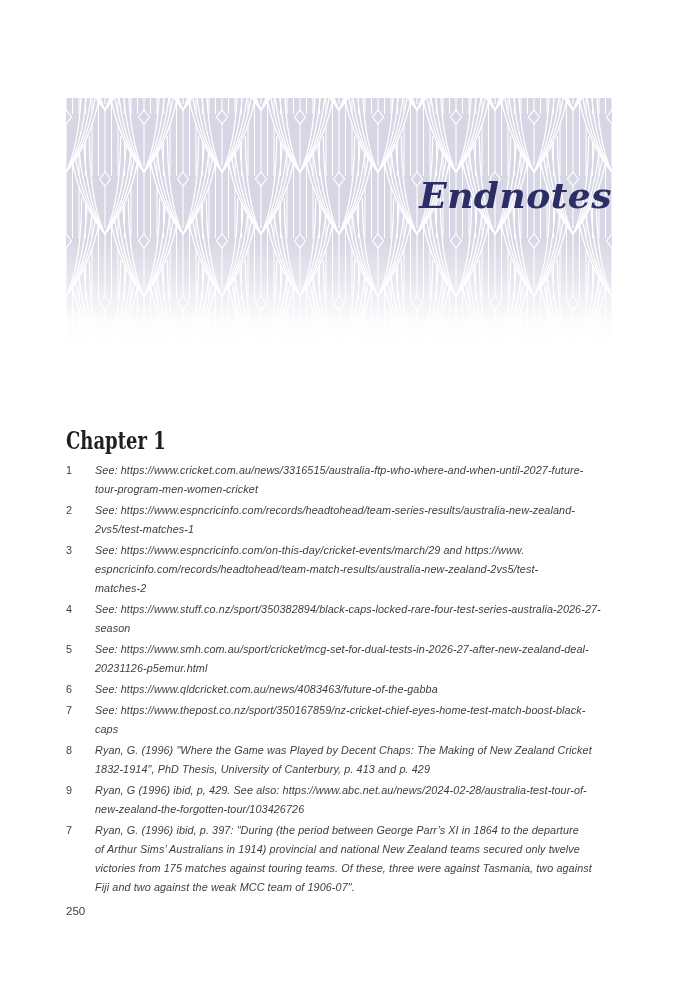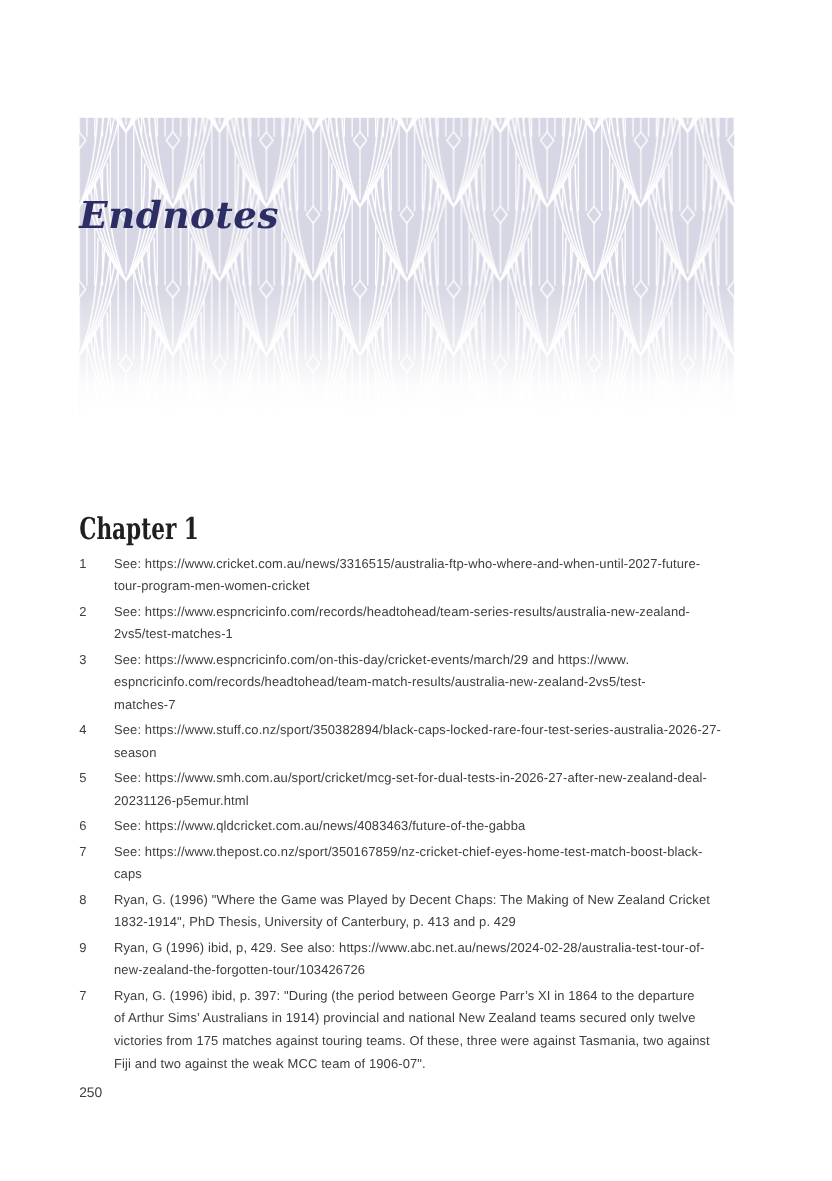--- a/index.html
+++ b/index.html
@@ -12,46 +12,46 @@
   }
   .page { position: absolute; inset: 0; }
 
   
   .banner {
     position: absolute; left: 66px; top: 98px;
     width: 546px; height: 247px;
   }
   .banner svg { position: absolute; left: 0; top: 0; }
   .banner-title {
-    position: absolute; left: 0; right: 0; top: 64px;
-    text-align: left;
+    position: absolute; left: 0; right: 0; top: 76px;
+    text-align: right;
     font-family: "DejaVu Serif", serif;
     font-style: italic; font-weight: bold;
-    font-size: 31px; letter-spacing: 0.5px;
+    font-size: 36px; letter-spacing: 0.5px;
     color: #2b2d64;
   }
 
   
   .chapter {
     position: absolute; left: 66px; top: 426px; margin: 0;
     font-family: "DejaVu Serif", serif;
     font-weight: bold; font-size: 25px; color: #1f1f1f;
     transform: scaleX(0.72); transform-origin: left center;
     white-space: nowrap; letter-spacing: 0px;
   }
 
   
   .notes {
     position: absolute; left: 66px; top: 461px; width: 548px;
     color: #3e3e3e; font-size: 10.8px; line-height: 19px;
     letter-spacing: 0.1px;
   }
   .note { display: flex; margin-bottom: 2px; }
   .note .num { flex: 0 0 29px; width: 29px; }
-  .note .txt { flex: 1; white-space: pre-line; }
+  .note .txt { flex: 1; white-space: pre-line; font-style: italic; }
 
   .pageno {
     position: absolute; left: 66px; top: 905px;
     font-size: 11.5px; color: #3e3e3e;
   }
 </style>
 </head>
 <body>
 
 <div class="page">
@@ -111,21 +111,21 @@
     </div>
     <div class="note">
       <span class="num">2</span>
       <span class="txt">See: https://www.espncricinfo.com/records/headtohead/team-series-results/australia-new-zealand-
 2vs5/test-matches-1</span>
     </div>
     <div class="note">
       <span class="num">3</span>
       <span class="txt">See: https://www.espncricinfo.com/on-this-day/cricket-events/march/29 and https://www.
 espncricinfo.com/records/headtohead/team-match-results/australia-new-zealand-2vs5/test-
-matches-7</span>
+matches-2</span>
     </div>
     <div class="note">
       <span class="num">4</span>
       <span class="txt">See: https://www.stuff.co.nz/sport/350382894/black-caps-locked-rare-four-test-series-australia-2026-27-
 season</span>
     </div>
     <div class="note">
       <span class="num">5</span>
       <span class="txt">See: https://www.smh.com.au/sport/cricket/mcg-set-for-dual-tests-in-2026-27-after-new-zealand-deal-
 20231126-p5emur.html</span>

